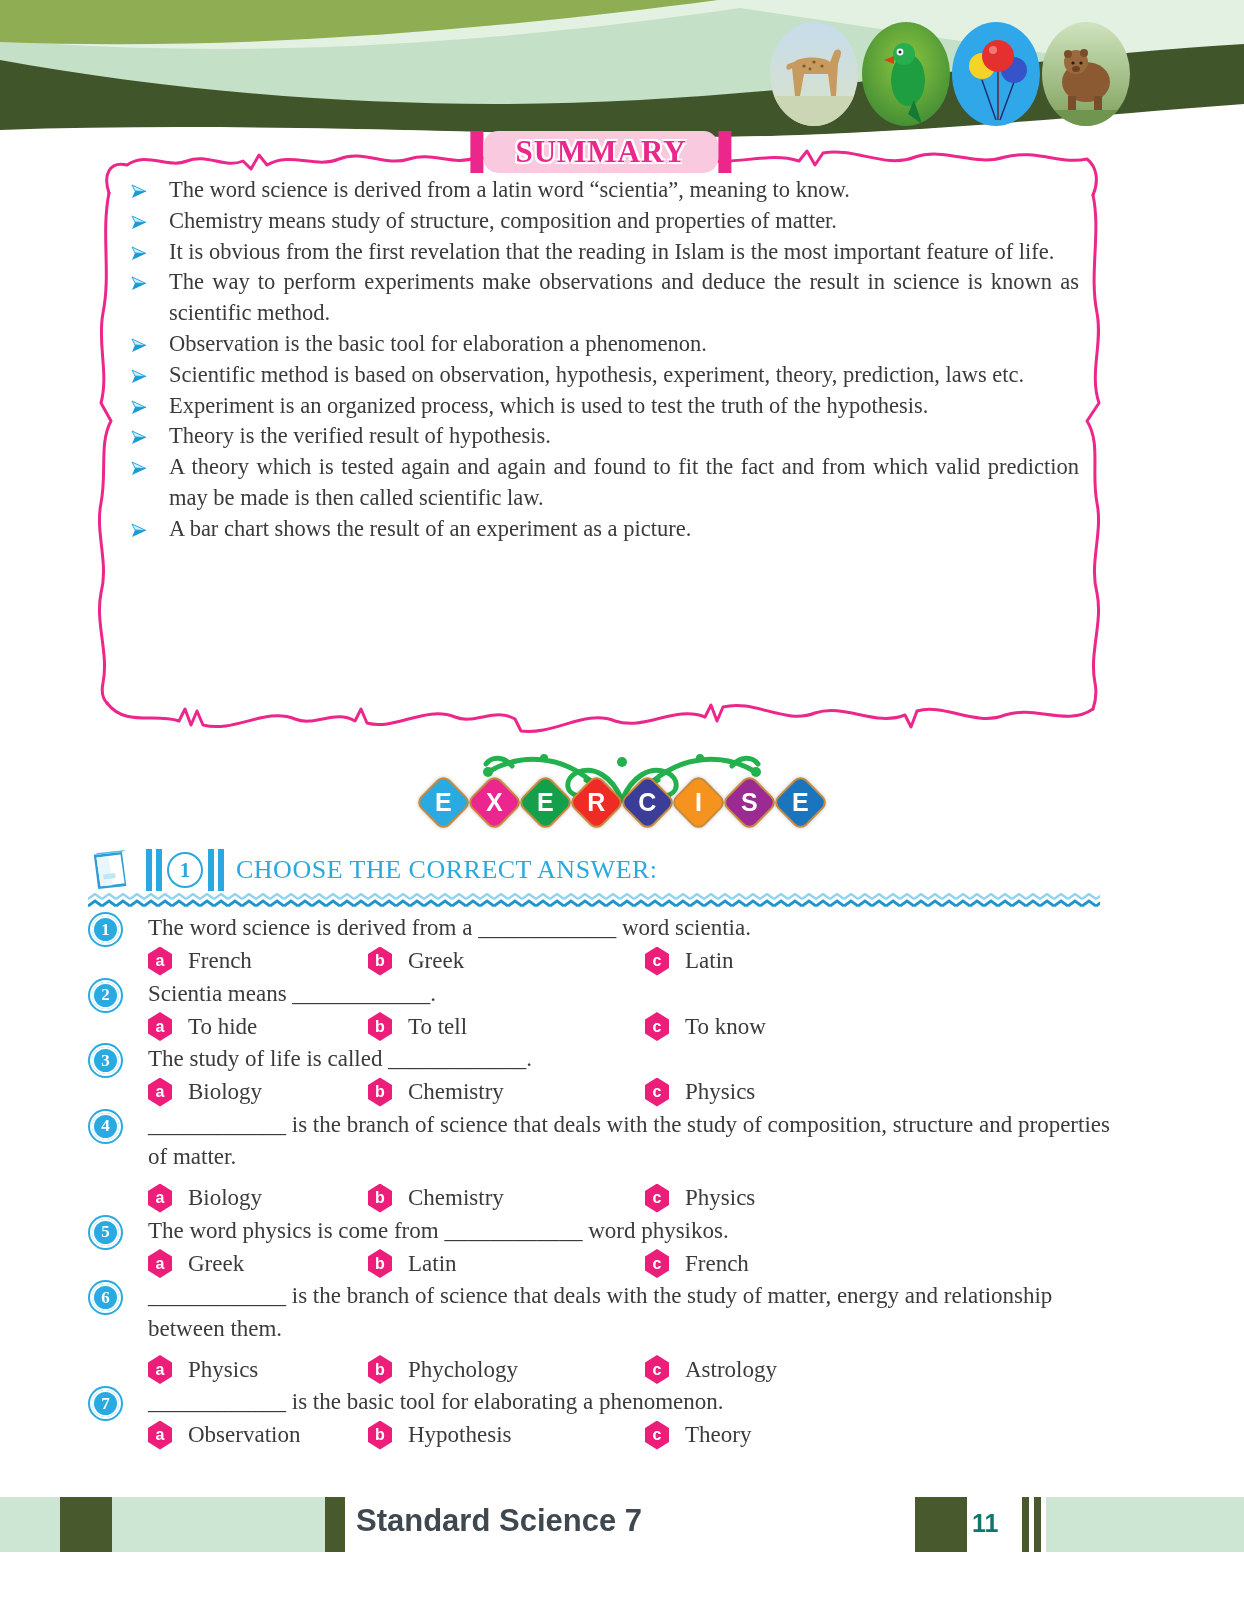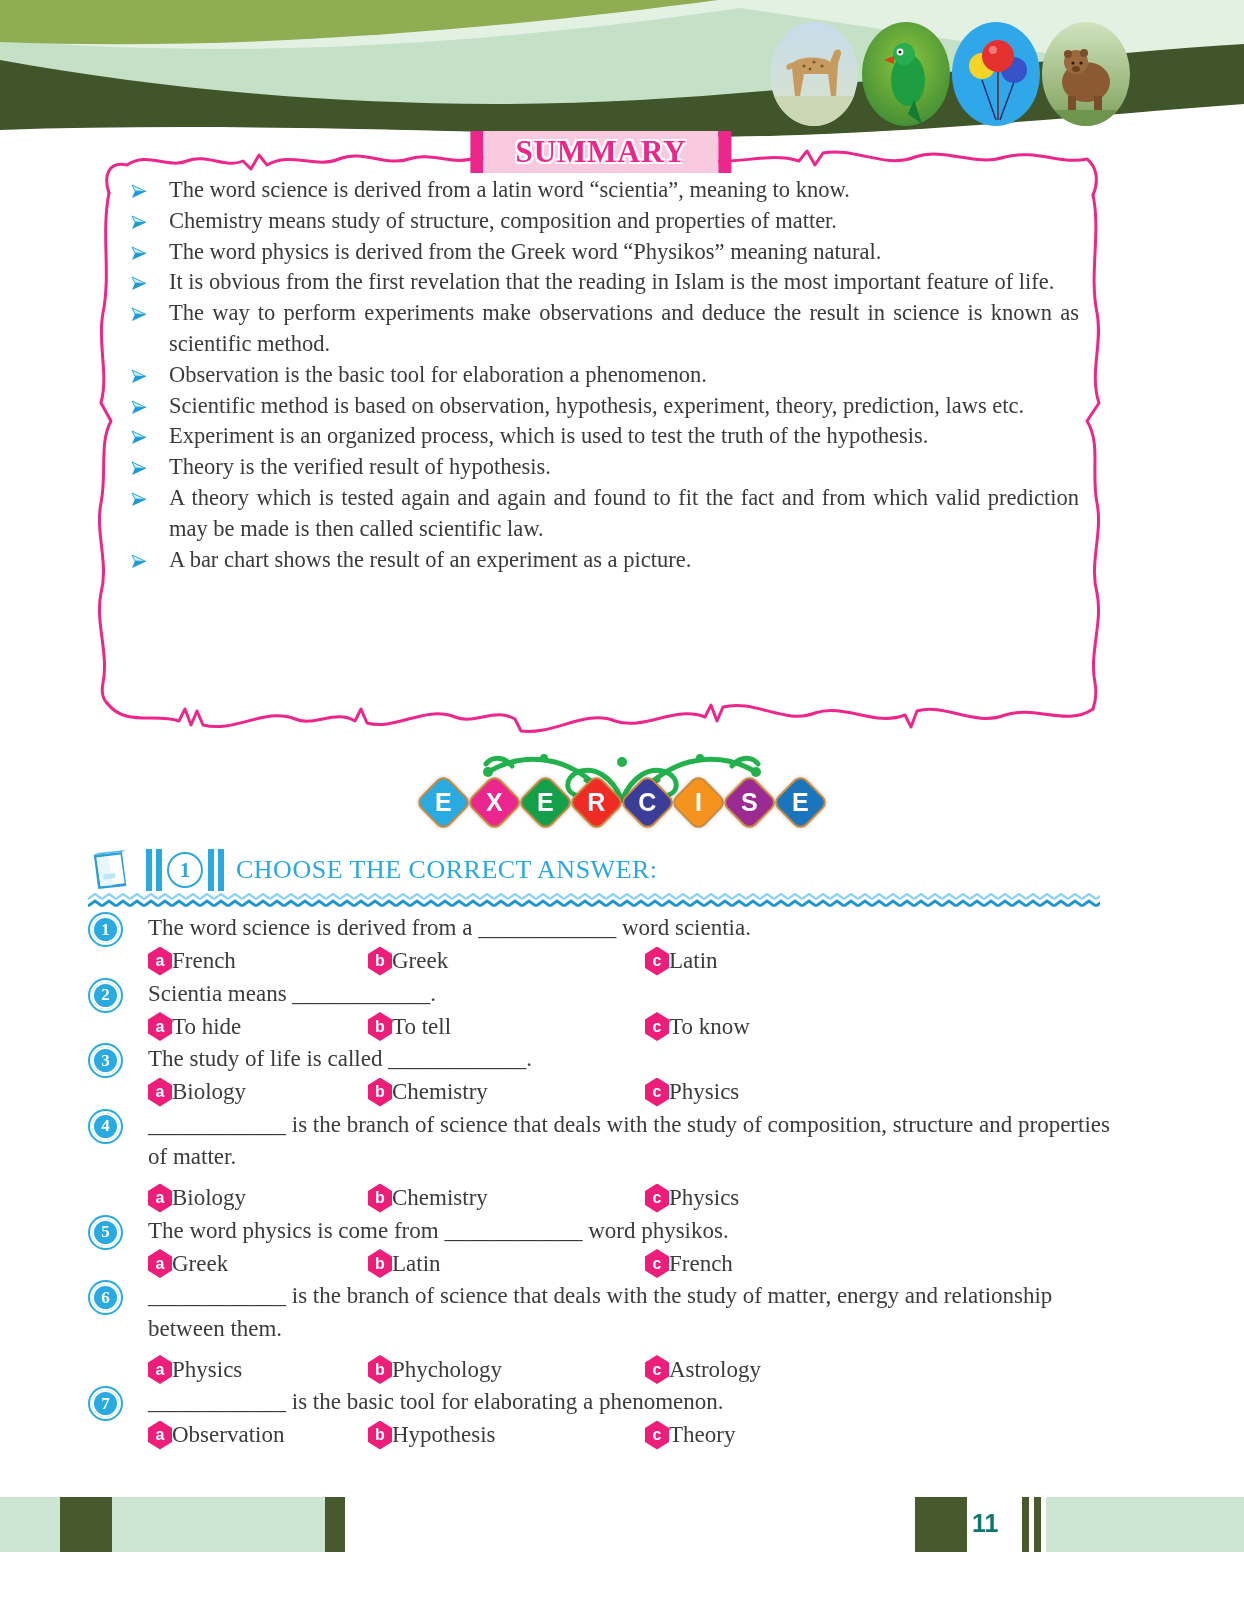--- a/index.html
+++ b/index.html
@@ -11,21 +11,21 @@
   .header svg.waves{position:absolute;top:0;left:0;}
   .photo{position:absolute;top:22px;width:88px;height:104px;border-radius:50%;overflow:hidden;}
   .photo svg{display:block;}
 
   
   .summary-box{position:absolute;top:143px;left:95px;width:1012px;height:596px;}
   .summary-border{position:absolute;top:0;left:0;}
   .summary-title{position:absolute;top:-12px;left:50%;transform:translateX(-50%);
       display:flex;align-items:stretch;height:42px;z-index:3;}
   .summary-title .endbar{width:13px;background:#EC268B;}
-  .summary-title .titlebox{background:#F9C9E0;padding:0 32px;display:flex;align-items:center;}
+  .summary-title .titlebox{background:#F9C9E0;padding:0 32px;display:flex;align-items:center;border-radius:15px;}
   .summary-title .titletext{font-weight:bold;font-size:31px;letter-spacing:1px;color:#EC268B;
       text-shadow:-2px -2px 0 #fff,2px -2px 0 #fff,-2px 2px 0 #fff,2px 2px 0 #fff,0 0 3px #fff;}
   .summary-content{position:absolute;top:32px;left:36px;right:28px;}
   .summary-item{display:flex;align-items:flex-start;}
   .summary-item .arrow{flex:0 0 38px;padding-top:8px;}
   .summary-item .itext{flex:1;font-size:22.5px;line-height:30.8px;color:#3a3a3a;text-align:justify;}
 
   
   .exercise-banner{position:absolute;top:742px;left:0;width:1244px;height:110px;text-align:center;}
   .flourish{position:absolute;top:0;left:50%;transform:translateX(-50%);}
@@ -57,21 +57,21 @@
   .q-text{margin-left:60px;font-size:23px;line-height:32.5px;color:#3b3b3b;}
   .q-options{margin-left:60px;display:flex;align-items:center;height:33px;}
   .opt{display:flex;align-items:center;}
   .opt-a{width:220px;}
   .opt-b{width:277px;}
   .opt-c{flex:1;}
   .hex{width:24px;height:29px;background:#EC1E79;color:#fff;
       font-family:"Liberation Sans",sans-serif;font-weight:bold;font-size:16px;
       display:flex;align-items:center;justify-content:center;
       clip-path:polygon(50% 0,100% 26%,100% 74%,50% 100%,0 74%,0 26%);}
-  .opt .olabel{font-size:23px;color:#3b3b3b;}
+  .opt .olabel{margin-left:16px;font-size:23px;color:#3b3b3b;}
 
   
   .footer{position:absolute;top:1497px;left:0;width:1244px;height:55px;
       font-family:"Liberation Sans",sans-serif;}
   .f-block{position:absolute;top:0;height:55px;}
   .lg{background:#CDE6D3;}
   .dg{background:#49592E;}
   .f-title{position:absolute;left:356px;top:6px;font-weight:bold;font-size:31px;color:#3F474F;}
   .f-page{position:absolute;left:972px;top:12px;font-weight:bold;font-size:25px;color:#0f766e;}
 </style>
@@ -193,27 +193,20 @@
               <path d="M1,2 L15,8.5 L4,8 Z" fill="#CFEFFB" stroke="#2AA8DF" stroke-width="1"></path>
               <path d="M4,8 L15,8.5 L1,15 Z" fill="#1C9AD6"></path>
             </svg></span>
         <span class="itext">Chemistry means study of structure, composition and properties of matter.</span>
       </div>
       <div class="summary-item">
         <span class="arrow"><svg width="17" height="17" viewBox="0 0 17 17">
               <path d="M1,2 L15,8.5 L4,8 Z" fill="#CFEFFB" stroke="#2AA8DF" stroke-width="1"></path>
               <path d="M4,8 L15,8.5 L1,15 Z" fill="#1C9AD6"></path>
             </svg></span>
-        <span class="itext">The word physics is derived from the Greek word “Physikos” meaning natural.</span>
-      </div>
-      <div class="summary-item">
-        <span class="arrow"><svg width="17" height="17" viewBox="0 0 17 17">
-              <path d="M1,2 L15,8.5 L4,8 Z" fill="#CFEFFB" stroke="#2AA8DF" stroke-width="1"></path>
-              <path d="M4,8 L15,8.5 L1,15 Z" fill="#1C9AD6"></path>
-            </svg></span>
         <span class="itext">It is obvious from the first revelation that the reading in Islam is the most important feature of life.</span>
       </div>
       <div class="summary-item">
         <span class="arrow"><svg width="17" height="17" viewBox="0 0 17 17">
               <path d="M1,2 L15,8.5 L4,8 Z" fill="#CFEFFB" stroke="#2AA8DF" stroke-width="1"></path>
               <path d="M4,8 L15,8.5 L1,15 Z" fill="#1C9AD6"></path>
             </svg></span>
         <span class="itext">The way to perform experiments make observations and deduce the result in science is known as scientific method.</span>
       </div>
       <div class="summary-item">
@@ -471,20 +464,21 @@
           </span>
       </div>
     </div>
 
   </div>
 
   <div class="footer">
     <span class="f-block lg" style="left:0;width:345px;"></span>
     <span class="f-block dg" style="left:60px;width:52px;"></span>
     <span class="f-block dg" style="left:325px;width:20px;"></span>
+    <span class="f-title">Standard Science 7</span>
     <span class="f-block dg" style="left:915px;width:52px;"></span>
     <span class="f-page">11</span>
     <span class="f-block dg" style="left:1022px;width:7px;"></span>
     <span class="f-block dg" style="left:1034px;width:7px;"></span>
     <span class="f-block lg" style="left:1046px;width:198px;"></span>
   </div>
 
 </div>
 
 </body></html>

